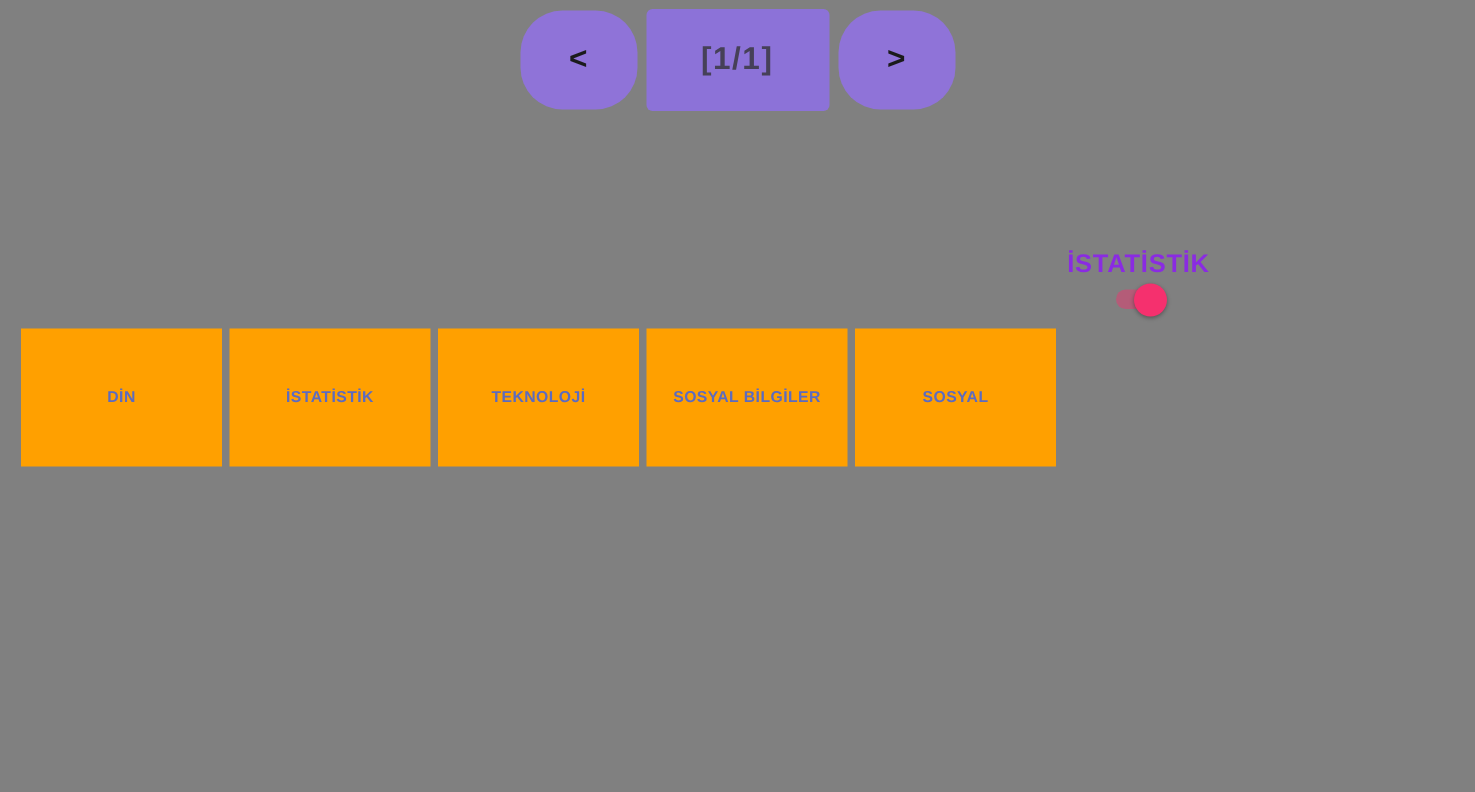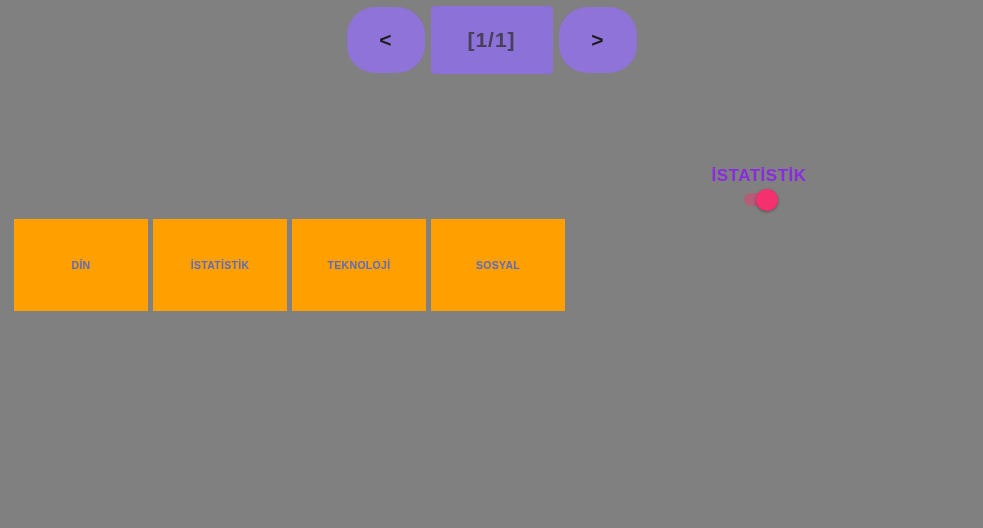--- a/index.html
+++ b/index.html
@@ -145,16 +145,17 @@
     <div class="switch">
       <span class="track"></span>
       <span class="knob"></span>
     </div>
   </div>
 
   <div class="subjects">
     <button class="subject-btn">DİN</button>
     <button class="subject-btn">İSTATİSTİK</button>
     <button class="subject-btn">TEKNOLOJİ</button>
+    <button class="subject-btn">SOSYAL BİLGİLER</button>
     <button class="subject-btn">SOSYAL</button>
   </div>
 
 </div>
 
 </body></html>

